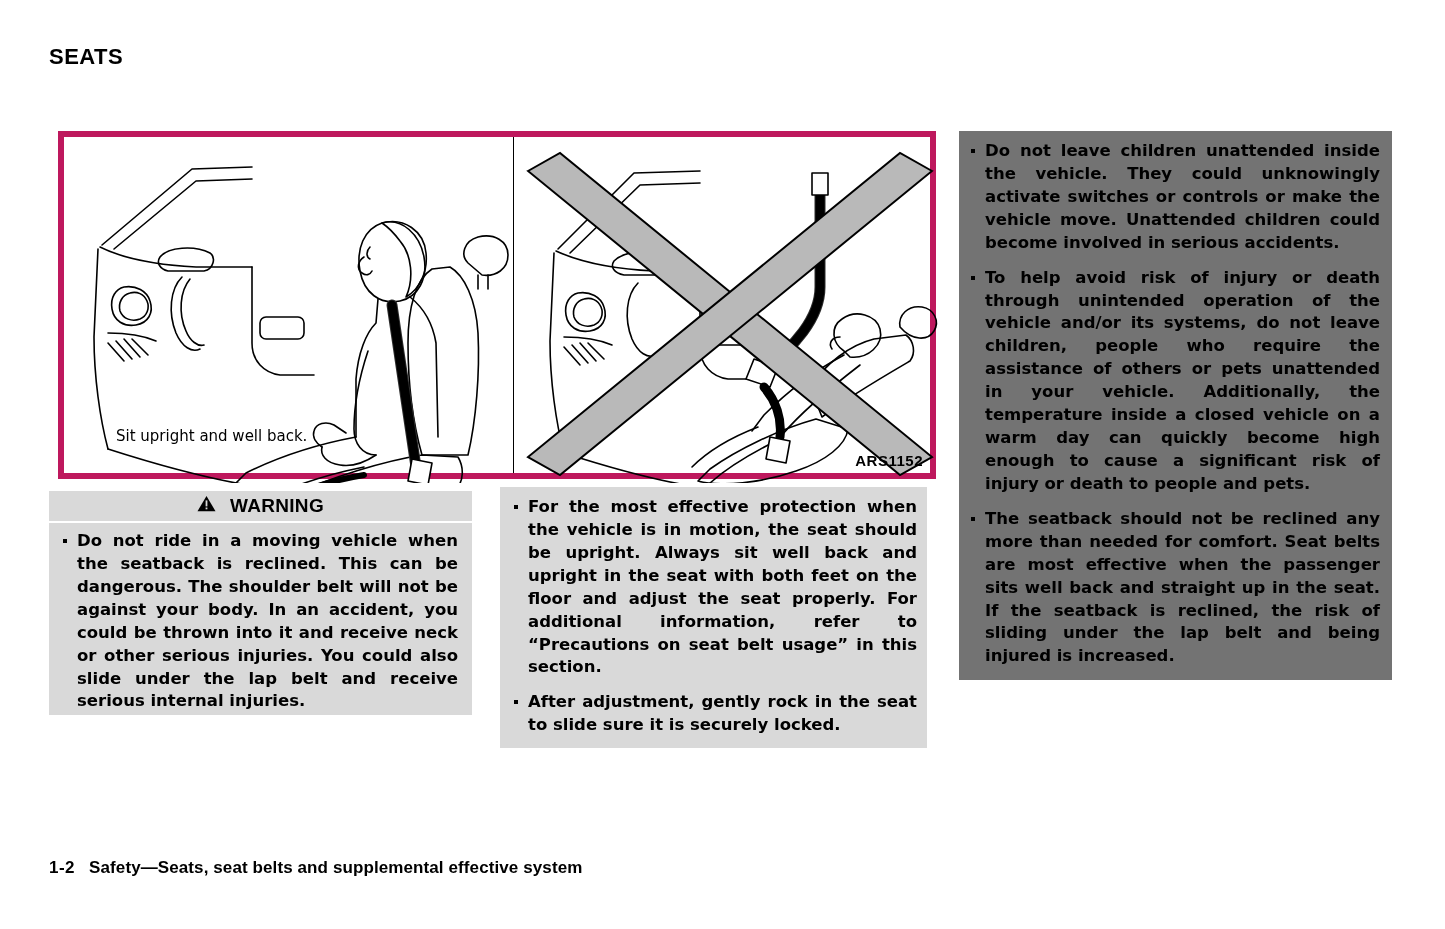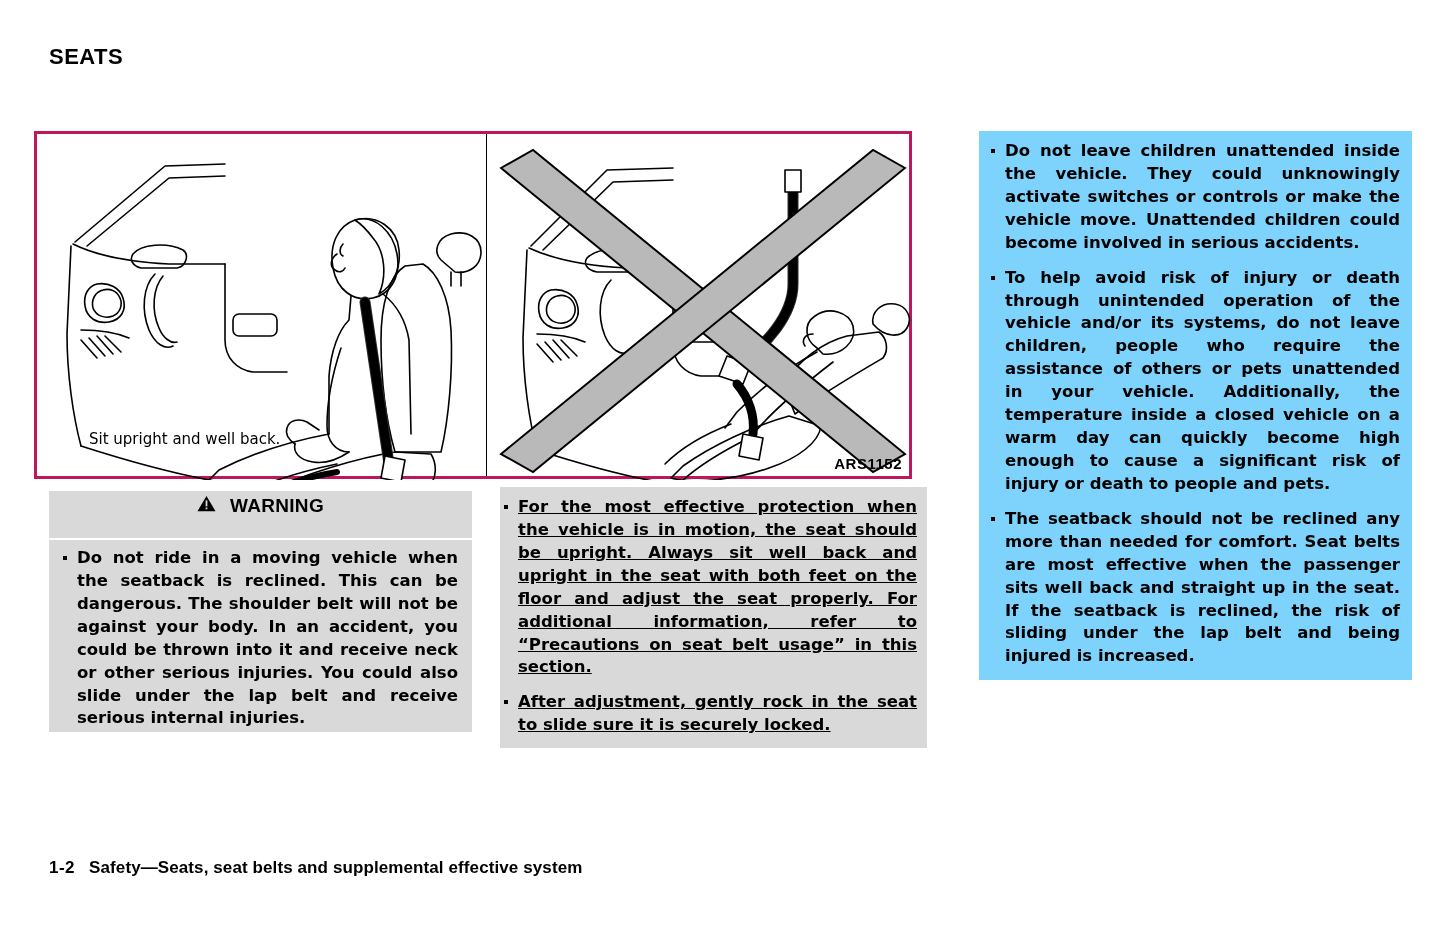--- a/index.html
+++ b/index.html
@@ -25,25 +25,25 @@
     position: absolute;
     left: 49px;
     top: 44px;
     font-size: 22px;
     font-weight: bold;
     letter-spacing: 0.5px;
   }
   
   .figure-box {
     position: absolute;
-    left: 34px;
+    left: 58px;
     top: 131px;
     width: 878px;
     height: 348px;
-    border: 3px solid #be185d;
+    border: 6px solid #be185d;
     box-sizing: border-box;
     background: #fff;
   }
   .figure-divider {
     position: absolute;
     left: 449px;
     top: 0;
     width: 1px;
     height: 100%;
     background: #000;
@@ -71,52 +71,50 @@
     left: 49px;
     top: 491px;
     width: 423px;
     background: #d9d9d9;
   }
   .warning-title {
     background: #d9d9d9;
     text-align: center;
     font-size: 19px;
     font-weight: bold;
-    padding: 4px 0 21px 0;
+    padding: 4px 0 4px 0;
     letter-spacing: 0.3px;
     border-bottom: 2px solid #ffffff;
     display: flex;
     align-items: center;
     justify-content: center;
     gap: 14px;
   }
   .warning-body {
     padding: 7px 14px 2px 10px;
   }
   
   .mid-box {
     position: absolute;
     left: 500px;
     top: 487px;
     width: 427px;
     background: #d9d9d9;
-    padding: 9px 10px 11px 0;
+    padding: 9px 10px 11px 10px;
     box-sizing: border-box;
-    text-decoration: underline;
   }
   
   .right-box {
     position: absolute;
     left: 959px;
     top: 131px;
     width: 433px;
-    background: #7dd3fc;
+    background: #737373;
     padding: 9px 12px 12px 8px;
     box-sizing: border-box;
-    margin-left: 20px;
   }
   
   ul.bullets {
     list-style: none;
     margin: 0;
     padding: 0;
   }
   ul.bullets li {
     position: relative;
     padding-left: 18px;

